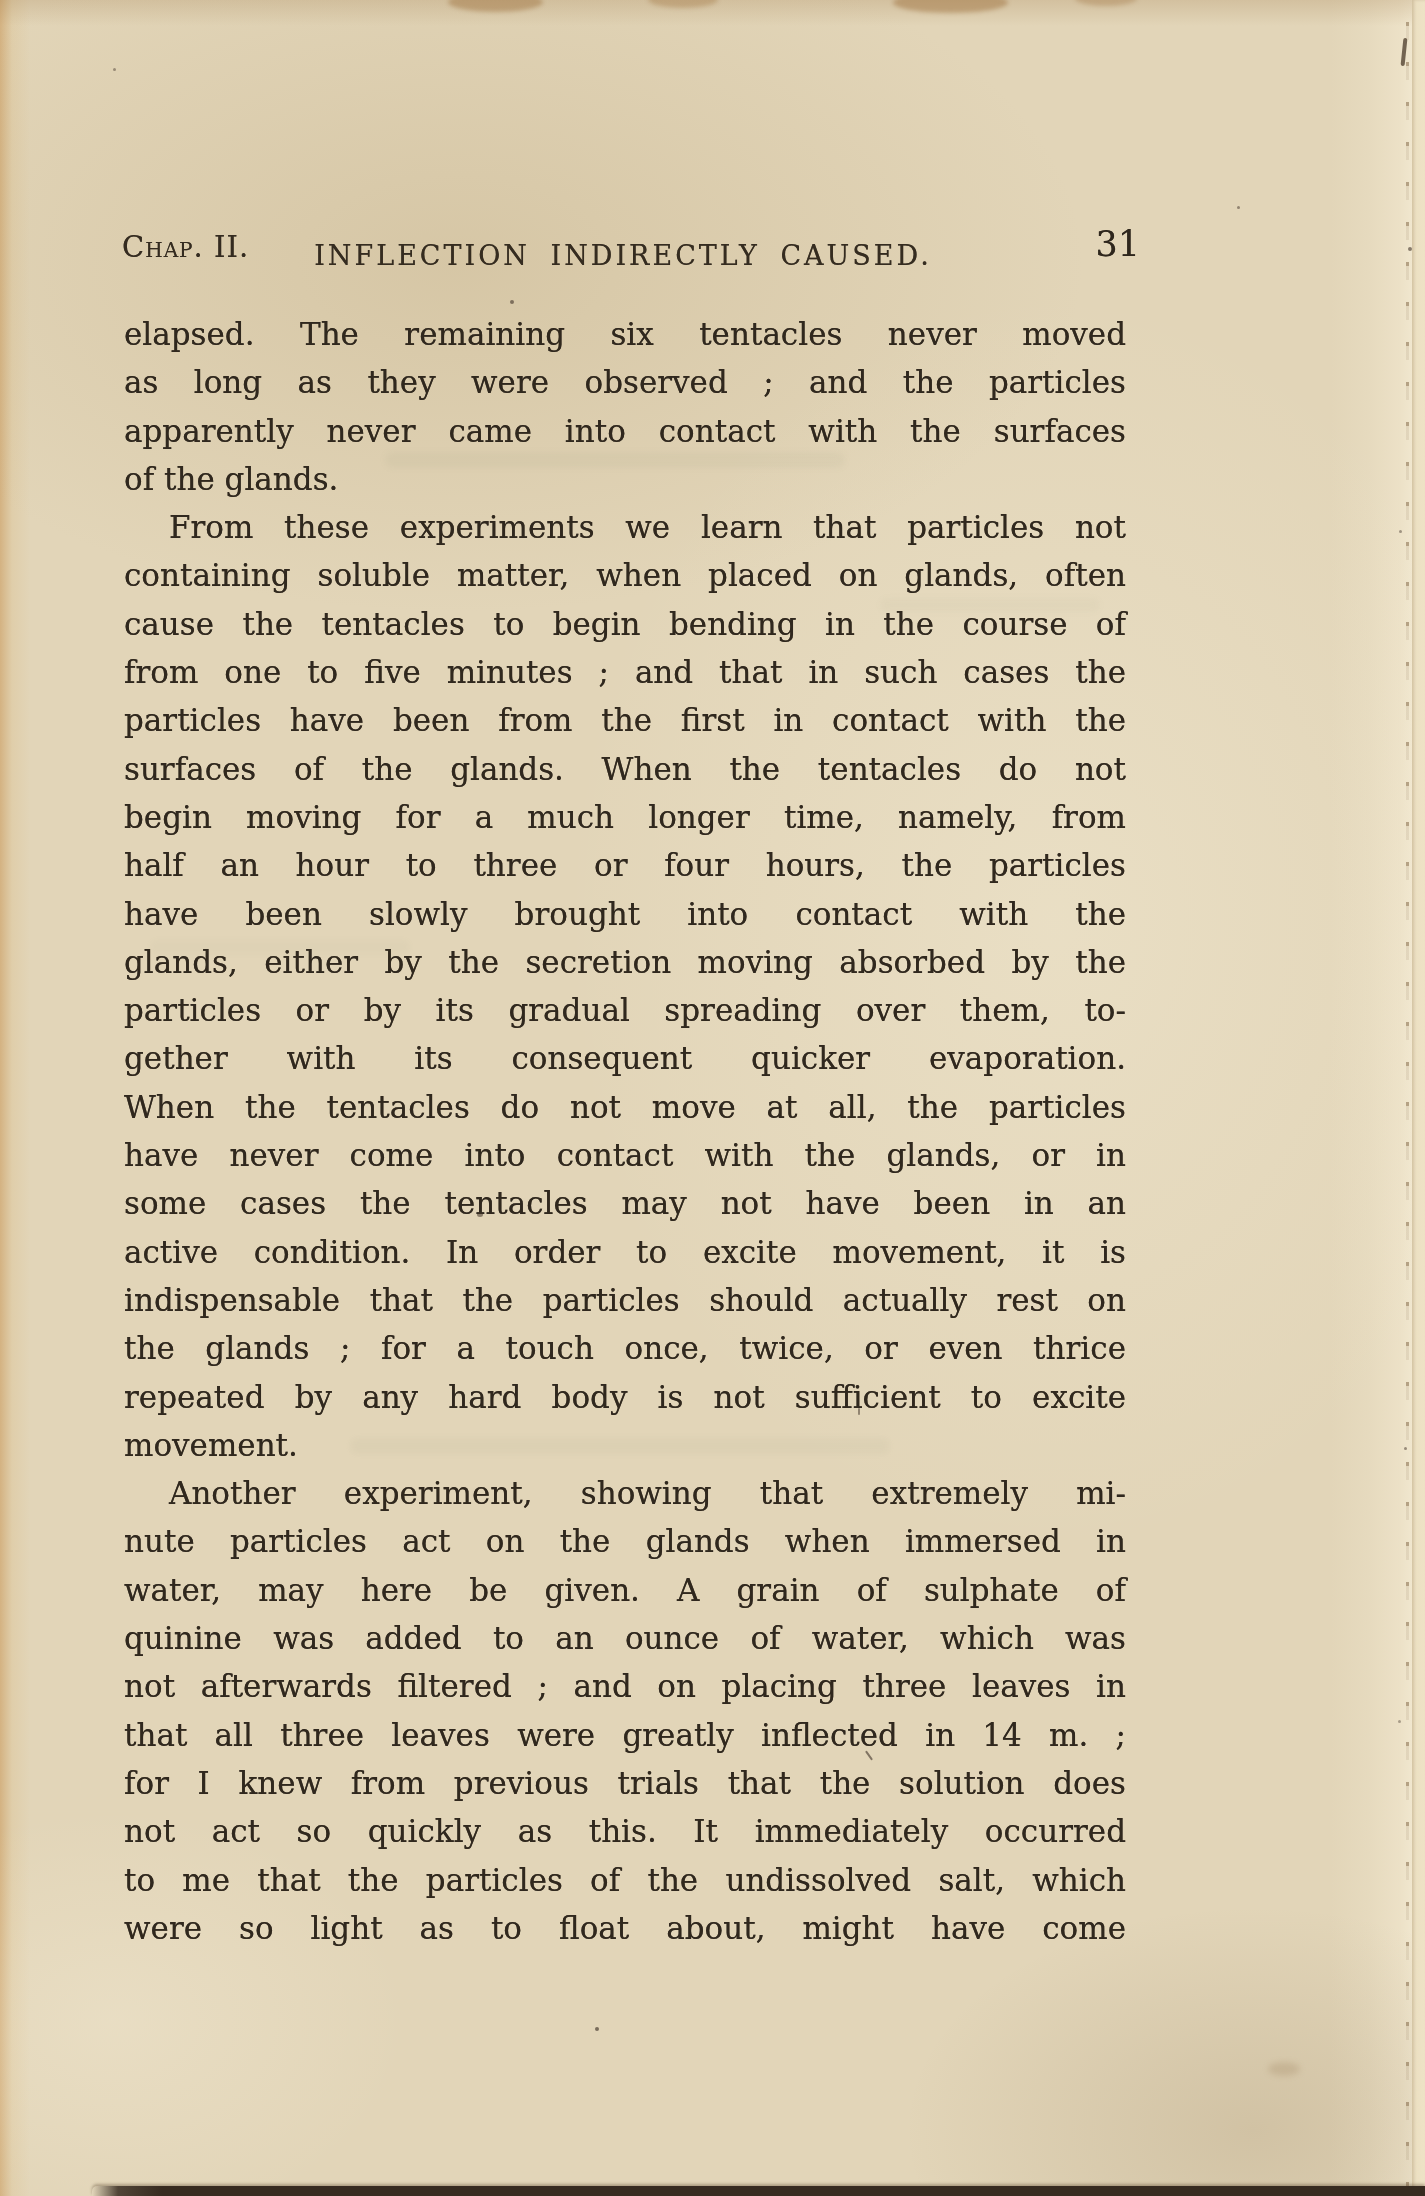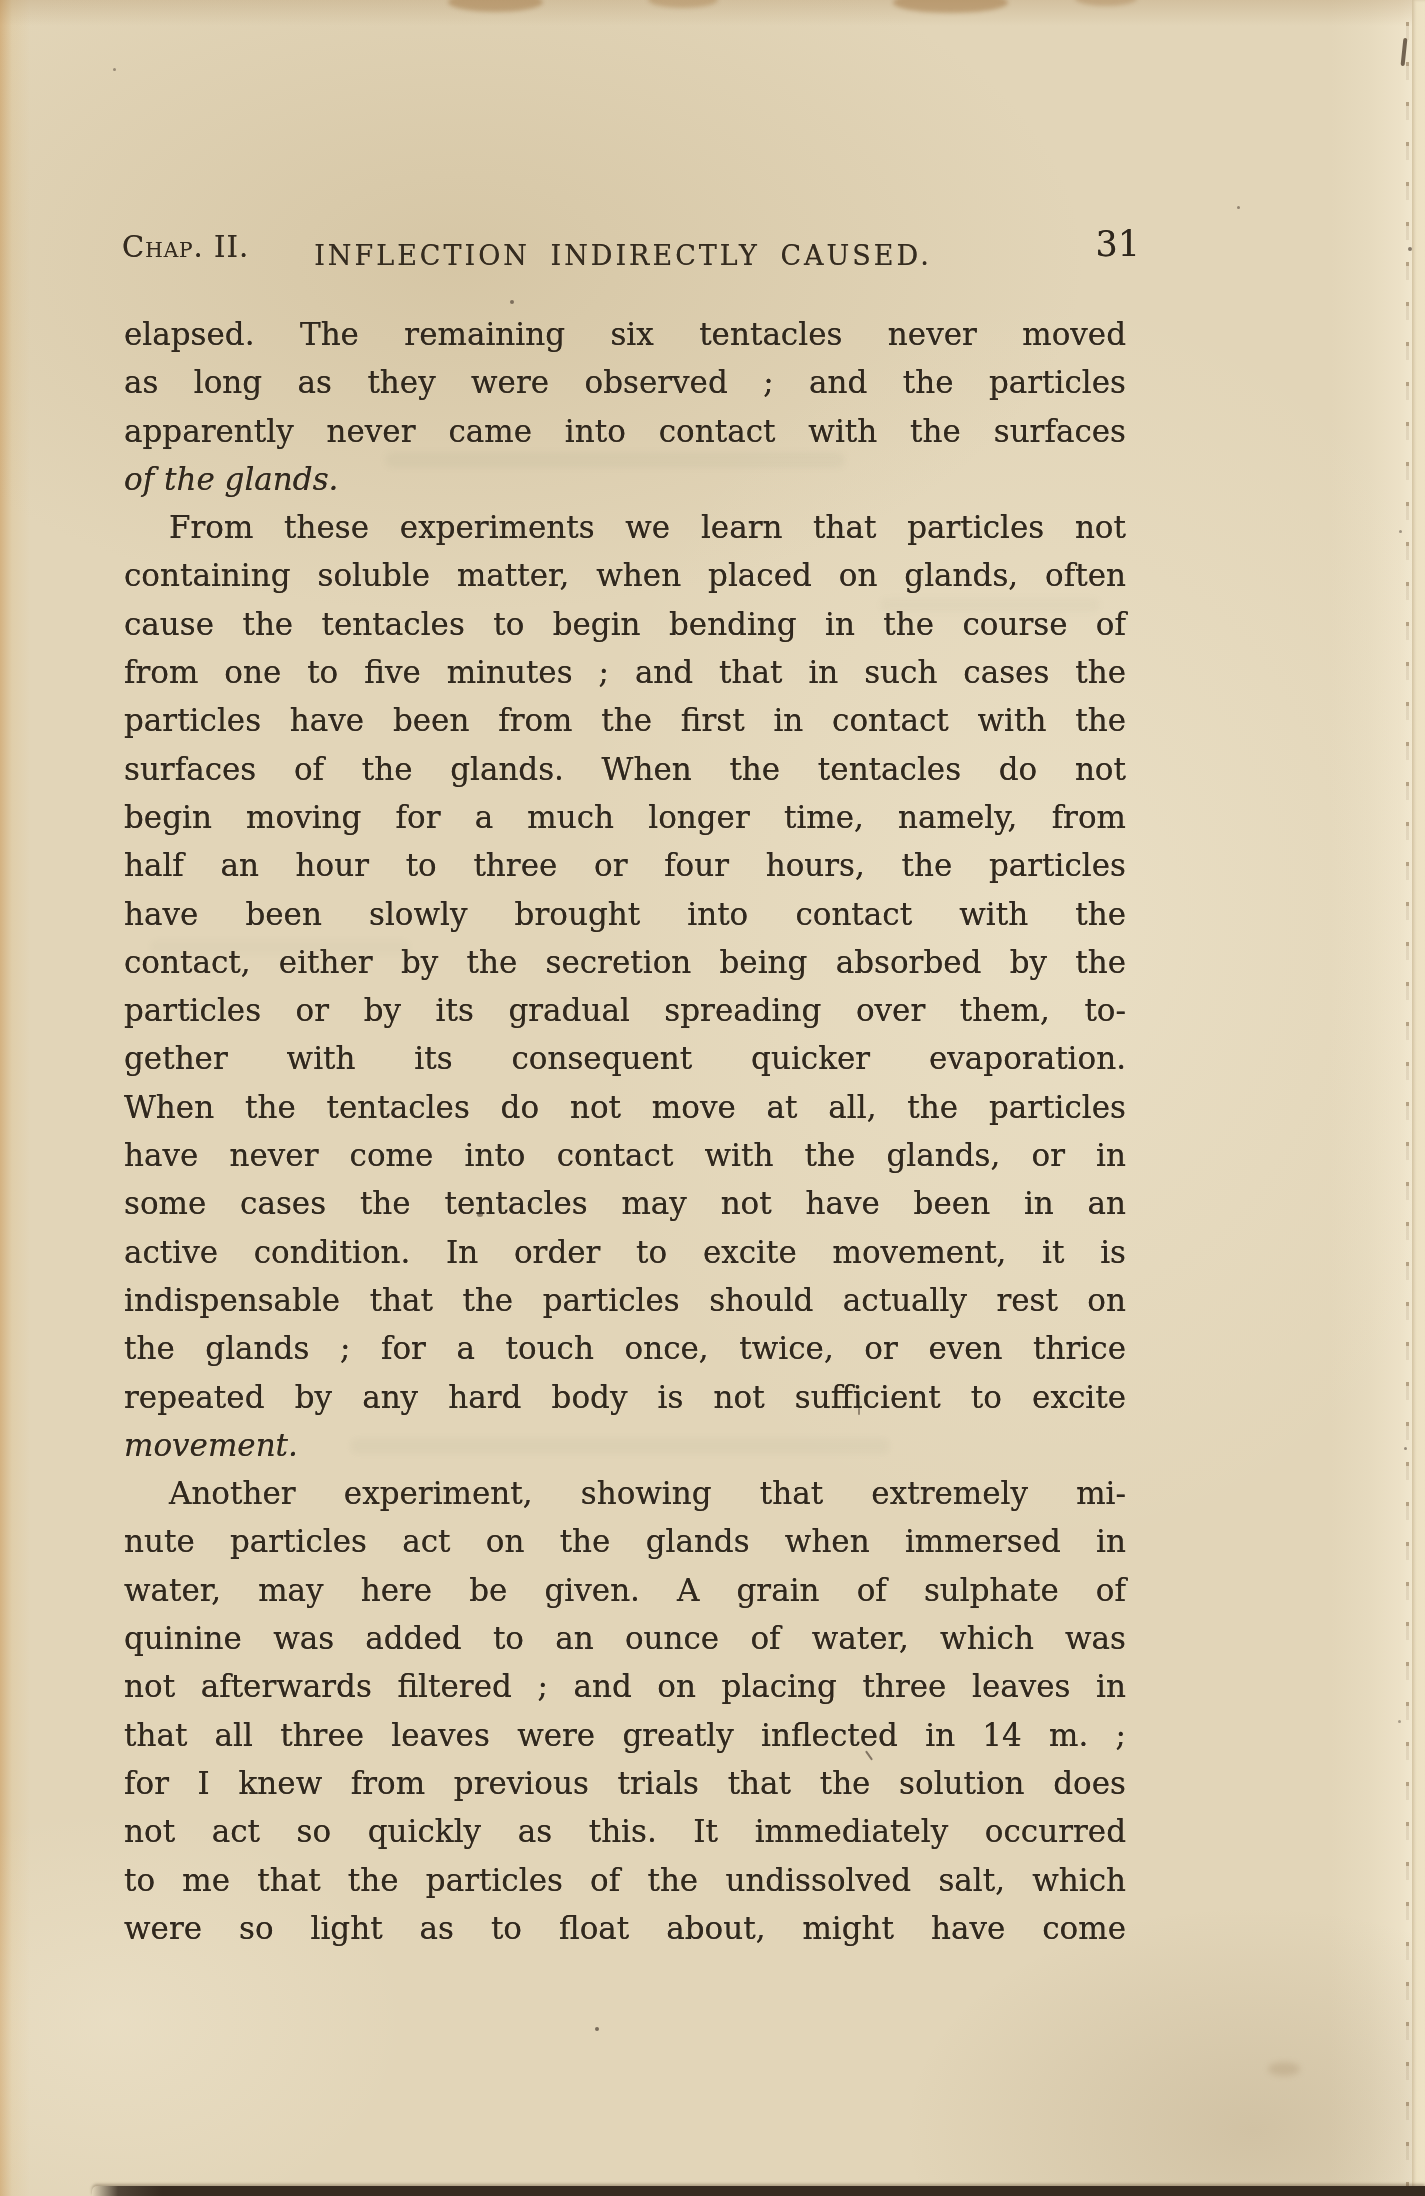--- a/index.html
+++ b/index.html
@@ -77,21 +77,21 @@
     text-shadow: 0 0 0.5px rgba(46,38,28,0.7);
   }
   .bodytext {
     position: absolute; left: 124px; top: 310px; width: 1002px;
     font-size: 31px; line-height: 48.3px;
     color: #30281e;
     text-shadow: 0 0 0.6px rgba(48,40,30,0.75);
   }
   .para { margin: 0; }
   .line { text-align: justify; text-align-last: justify; }
-  .line.end { text-align-last: left; font-style: italic; }
+  .line.end { text-align-last: left; }
   .line.indent { text-indent: 45px; }
 </style>
 </head>
 <body>
 
 <div class="page">
 
   <div class="header-row">
     <span class="chapter">Chap. II.</span>
     <span class="running-title">INFLECTION INDIRECTLY CAUSED.</span>
@@ -108,21 +108,21 @@
     <div class="para">
       <div class="line indent">From these experiments we learn that particles not</div>
       <div class="line">containing soluble matter, when placed on glands, often</div>
       <div class="line">cause the tentacles to begin bending in the course of</div>
       <div class="line">from one to five minutes ; and that in such cases the</div>
       <div class="line">particles have been from the first in contact with the</div>
       <div class="line">surfaces of the glands. When the tentacles do not</div>
       <div class="line">begin moving for a much longer time, namely, from</div>
       <div class="line">half an hour to three or four hours, the particles</div>
       <div class="line">have been slowly brought into contact with the</div>
-      <div class="line">contact, either by the secretion being absorbed by the</div>
+      <div class="line">glands, either by the secretion moving absorbed by the</div>
       <div class="line">particles or by its gradual spreading over them, to-</div>
       <div class="line">gether with its consequent quicker evaporation.</div>
       <div class="line">When the tentacles do not move at all, the particles</div>
       <div class="line">have never come into contact with the glands, or in</div>
       <div class="line">some cases the tentacles may not have been in an</div>
       <div class="line">active condition. In order to excite movement, it is</div>
       <div class="line">indispensable that the particles should actually rest on</div>
       <div class="line">the glands ; for a touch once, twice, or even thrice</div>
       <div class="line">repeated by any hard body is not sufficient to excite</div>
       <div class="line end">movement.</div>

